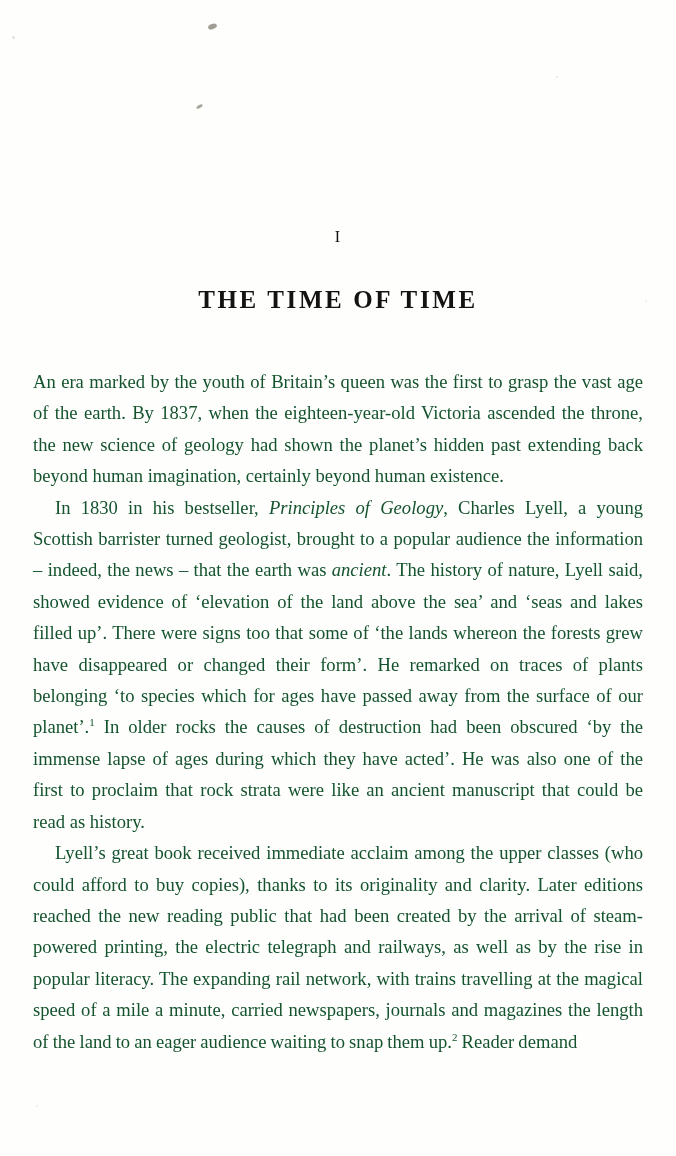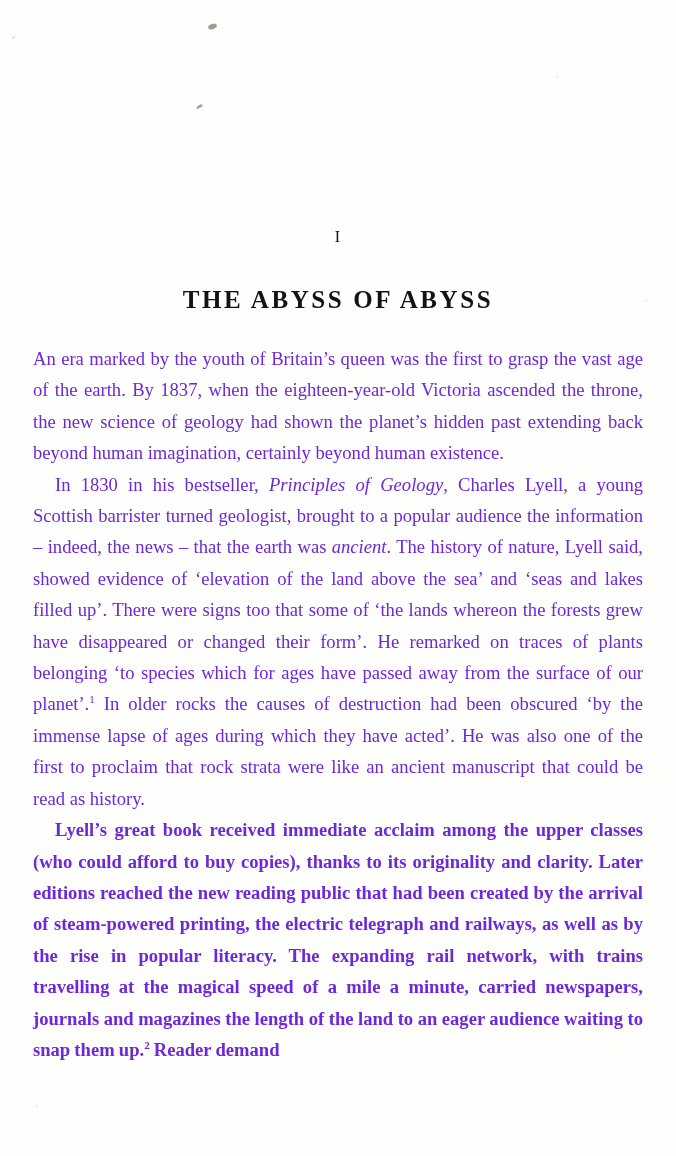--- a/index.html
+++ b/index.html
@@ -54,37 +54,36 @@
     text-align: center;
     font-size: 25px;
     letter-spacing: 2.6px;
     margin-top: 40px;
     color: #15130f;
     font-family: "Liberation Serif", serif;
     white-space: nowrap;
   }
 
   .body-text {
-    margin-top: 29px;
+    margin-top: 52px;
     font-size: 18.6px;
     line-height: 31.4px;
     text-align: justify;
     text-justify: inter-word;
-    color: #6d28d9;
+    color: #14532d;
   }
 
   .body-text p {
     margin: 0;
   }
   .body-text p + p {
     text-indent: 22px;
   }
   .body-text p.tight {
     word-spacing: -0.5px;
-    font-weight: bold;
   }
   em { }
   sup {
     font-size: 11px;
     vertical-align: super;
     line-height: 0;
   }
   .no-indent { text-indent: 0 !important; }
 </style>
 </head>
@@ -96,21 +95,21 @@
   <span class="speck speck-b"></span>
   <span class="speck speck-c"></span>
   <span class="speck speck-d"></span>
   <span class="speck speck-e"></span>
   <span class="speck speck-f"></span>
 
   <div class="content">
 
     <div class="chapter-number">I</div>
 
-    <h1 class="chapter-title">THE ABYSS OF ABYSS</h1>
+    <h1 class="chapter-title">THE TIME OF TIME</h1>
 
     <div class="body-text">
 
       <p class="no-indent"><span>An era marked by the youth of Britain’s queen was the first to grasp the vast age of the earth. By 1837, when the eighteen-year-old Victoria ascended the throne, the new science of geology had shown the planet’s hidden past extending back beyond human imagination, certainly beyond human existence.</span></p>
 
       <p>In 1830 in his bestseller, <em>Principles of Geology</em>, Charles Lyell, a young Scottish barrister turned geologist, brought to a popular audience the information – indeed, the news – that the earth was <em>ancient</em>. The history of nature, Lyell said, showed evidence of ‘elevation of the land above the sea’ and ‘seas and lakes filled up’. There were signs too that some of ‘the lands whereon the forests grew have disappeared or changed their form’. He remarked on traces of plants belonging ‘to species which for ages have passed away from the surface of our planet’.<sup>1</sup> In older rocks the causes of destruction had been obscured ‘by the immense lapse of ages during which they have acted’. He was also one of the first to proclaim that rock strata were like an ancient manuscript that could be read as history.</p>
 
       <p class="tight">Lyell’s great book received immediate acclaim among the upper classes (who could afford to buy copies), thanks to its originality and clarity. Later editions reached the new reading public that had been created by the arrival of steam-powered printing, the electric telegraph and railways, as well as by the rise in popular literacy. The expanding rail network, with trains travelling at the magical speed of a mile a minute, carried newspapers, journals and magazines the length of the land to an eager audience waiting to snap them up.<sup>2</sup> Reader demand</p>
 
     </div>

